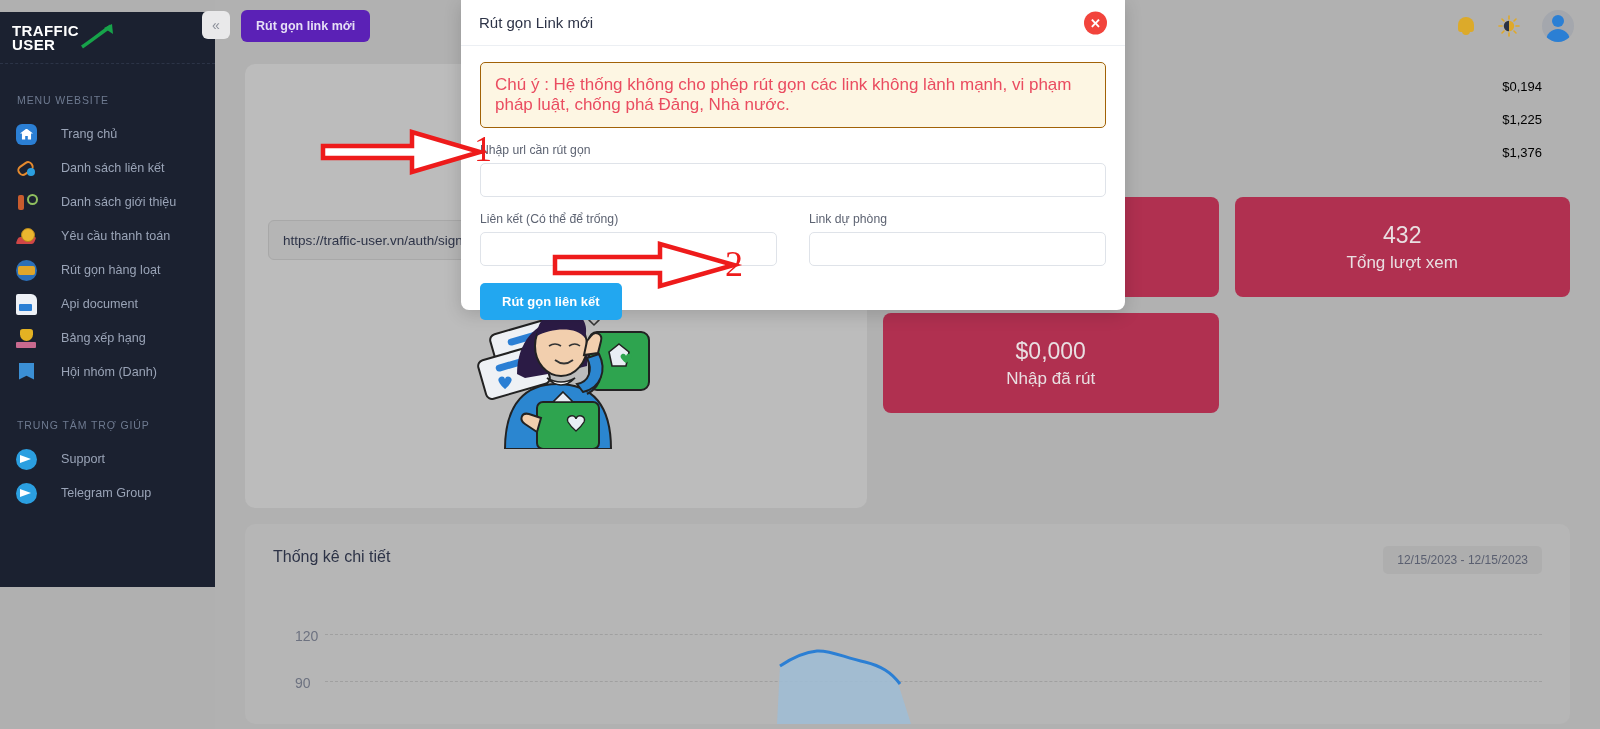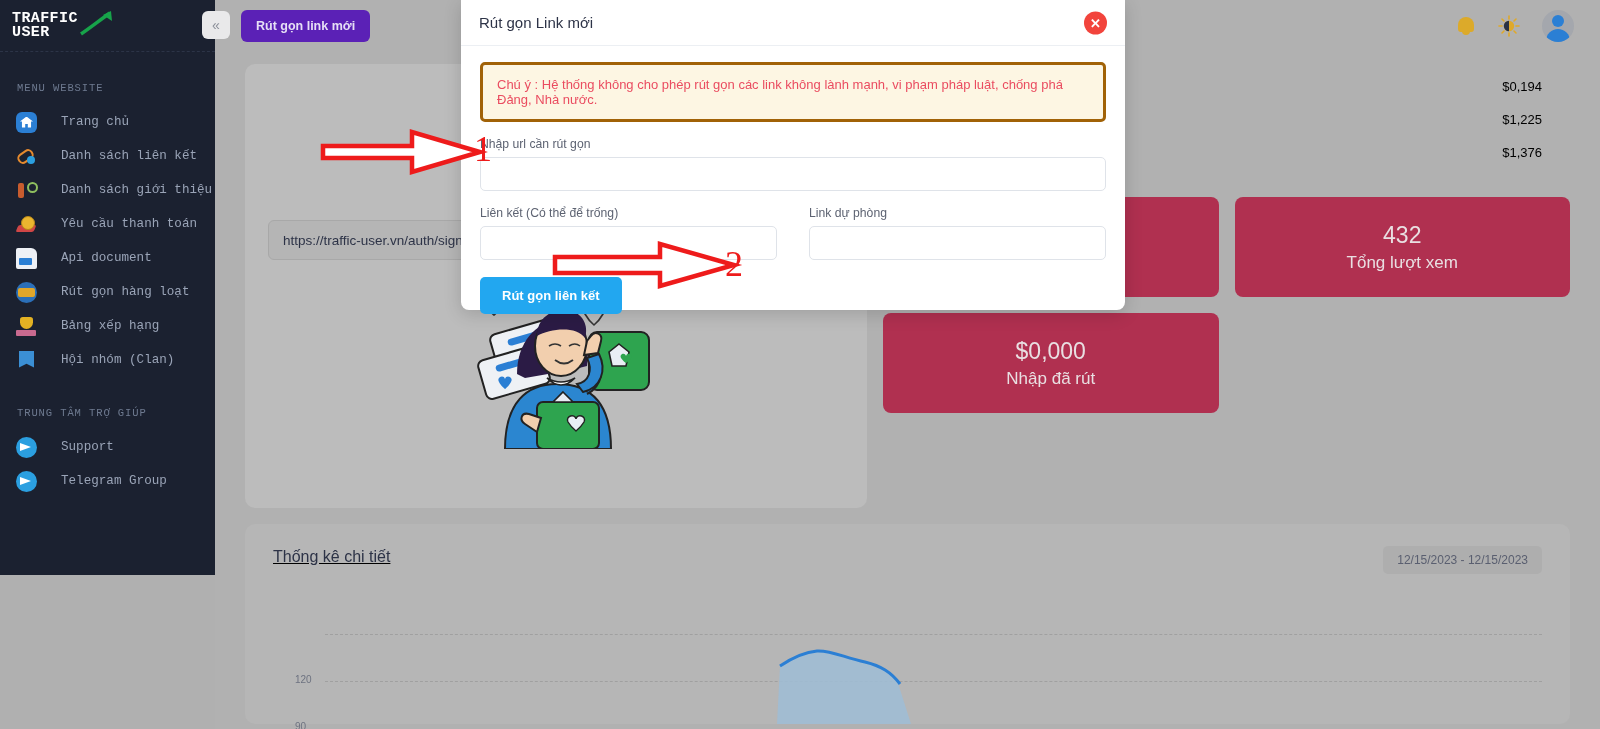--- a/index.html
+++ b/index.html
@@ -6,25 +6,24 @@
   html, body {
     width: 1600px; height: 729px;
     font-family: "Liberation Sans", sans-serif;
     overflow: hidden;
     background: #b0b0b0;
   }
   #app { position: relative; width: 1600px; height: 729px; }
 
   
   .sidebar {
-    position: absolute; left: 0; top: 0;
+    position: absolute; left: 0; top: 12px;
     width: 215px; height: 575px;
     background: #1b2130;
     overflow: hidden;
-    font-family: Liberation Mono, monospace;
   }
   .logo-wrap {
     height: 52px; display: flex; align-items: center;
     padding-left: 12px;
     border-bottom: 1px dashed #2c3447;
   }
   .logo-text {
     color: #ffffff; font-weight: 700; font-size: 15px;
     line-height: 14px; letter-spacing: .4px;
   }
@@ -154,37 +153,36 @@
     align-items: center; justify-content: center; gap: 4px;
     color: #e9dfe2;
   }
   .stat-value { font-size: 23px; font-weight: 500; }
   .stat-label { font-size: 17px; font-weight: 500; }
 
   
   .chart-panel {
     margin-top: 16px; height: 200px;
     background: #b6b6b6; border-radius: 10px;
-    padding: 24px 28px; position: relative; text-decoration: underline;
+    padding: 24px 28px; position: relative;
   }
   .chart-title { color: #2d3347; font-size: 16px; }
   .date-pill {
     position: absolute; right: 28px; top: 22px;
     background: #aeaeae; border-radius: 5px;
     padding: 7px 14px; color: #5a5f70; font-size: 12px; cursor: pointer;
   }
   .chart-area { position: absolute; left: 28px; top: 78px; right: 28px; bottom: 0; }
   .gridline {
     position: absolute; left: 52px; right: 0; height: 0;
     border-top: 1px dashed #a0a0a0;
   }
   .ytick {
-    position: absolute; left: 22px; color: #6d7280; font-size: 10px;
+    position: absolute; left: 22px; color: #6d7280; font-size: 14px;
     transform: translateY(-6px);
-    margin-top: 46px;
   }
 
   
   .modal {
     position: absolute; left: 461px; top: 0;
     width: 664px; height: 310px;
     background: #ffffff; border-radius: 0 0 8px 8px;
     z-index: 40; box-shadow: 0 4px 18px rgba(0,0,0,.16);
   }
   .modal-head {
@@ -194,22 +192,22 @@
   }
   .modal-title { color: #2d3347; font-size: 15px; }
   .modal-close {
     position: absolute; right: 18px; top: 50%; transform: translateY(-50%);
     width: 23px; height: 23px; border-radius: 50%;
     background: #f2443c; color: #fff; font-size: 13px; line-height: 23px;
     text-align: center; cursor: pointer; font-weight: 700;
   }
   .modal-body { padding: 16px 19px 0 19px; }
   .warn-box {
-    background: #fdf6e3; border: 3px solid #a16207; border-radius: 5px;
-    padding: 12px 14px; color: #ea4c60; font-size: 13px;
+    background: #fdf6e3; border: 1px solid #a16207; border-radius: 5px;
+    padding: 12px 14px; color: #ea4c60; font-size: 17px;
   }
   .field-label { color: #5d6372; font-size: 12.2px; margin: 15px 0 6px 0; }
   .field-input {
     width: 100%; height: 34px; border: 1px solid #dfe3e9;
     border-radius: 5px; background: #fff; outline: none;
     font-family: "Liberation Sans", sans-serif; font-size: 13px;
     padding: 0 9px; color: #2d3347;
   }
   .two-col { display: flex; gap: 32px; }
   .two-col > div { flex: 1; }
@@ -260,34 +258,34 @@
       </div>
       <div class="nav-item">
         <span class="nav-ico ic-referral"></span>
         <span class="nav-label">Danh sách giới thiệu</span>
       </div>
       <div class="nav-item">
         <span class="nav-ico ic-payout"></span>
         <span class="nav-label">Yêu cầu thanh toán</span>
       </div>
       <div class="nav-item">
+        <span class="nav-ico ic-bulk"></span>
+        <span class="nav-label">Rút gọn hàng loạt</span>
+      </div>
+      <div class="nav-item">
         <span class="nav-ico ic-api"></span>
         <span class="nav-label">Api document</span>
       </div>
       <div class="nav-item">
-        <span class="nav-ico ic-bulk"></span>
-        <span class="nav-label">Rút gọn hàng loạt</span>
-      </div>
-      <div class="nav-item">
         <span class="nav-ico ic-rank"></span>
         <span class="nav-label">Bảng xếp hạng</span>
       </div>
       <div class="nav-item">
         <span class="nav-ico ic-clan"></span>
-        <span class="nav-label">Hội nhóm (Clan)</span>
+        <span class="nav-label">Hội nhóm (Danh)</span>
       </div>
     </div>
 
     <div>
       <div class="nav-section-title">TRUNG TÂM TRỢ GIÚP</div>
       <div class="nav-item">
         <span class="nav-ico ic-tg"></span>
         <span class="nav-label">Support</span>
       </div>
       <div class="nav-item">

